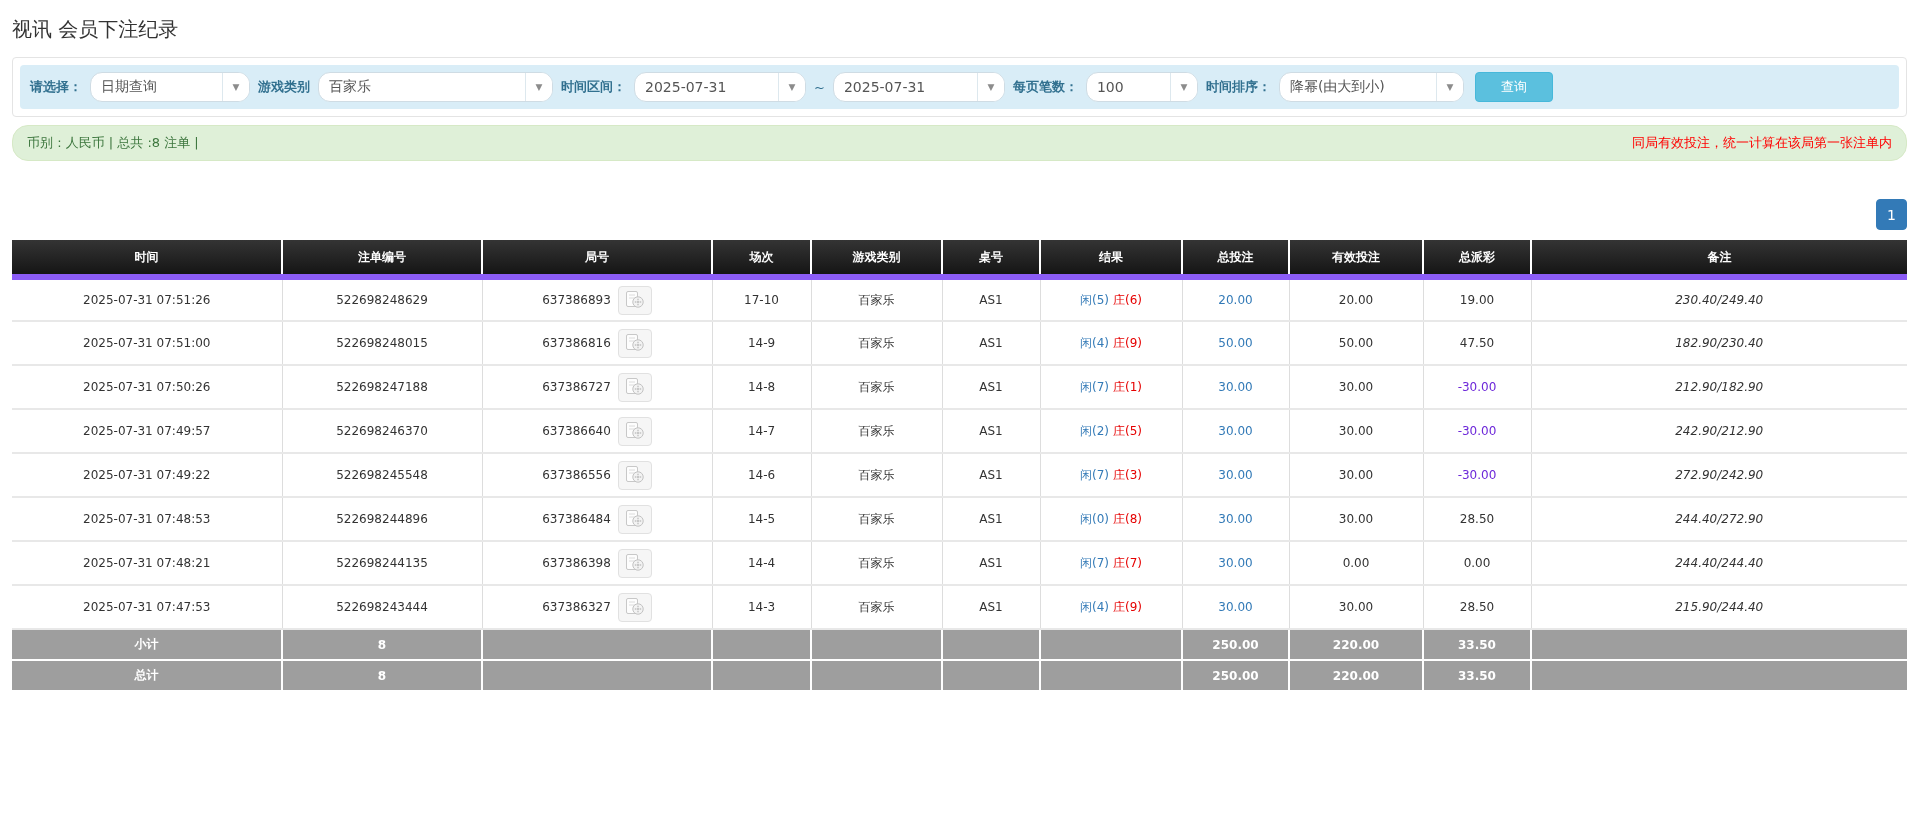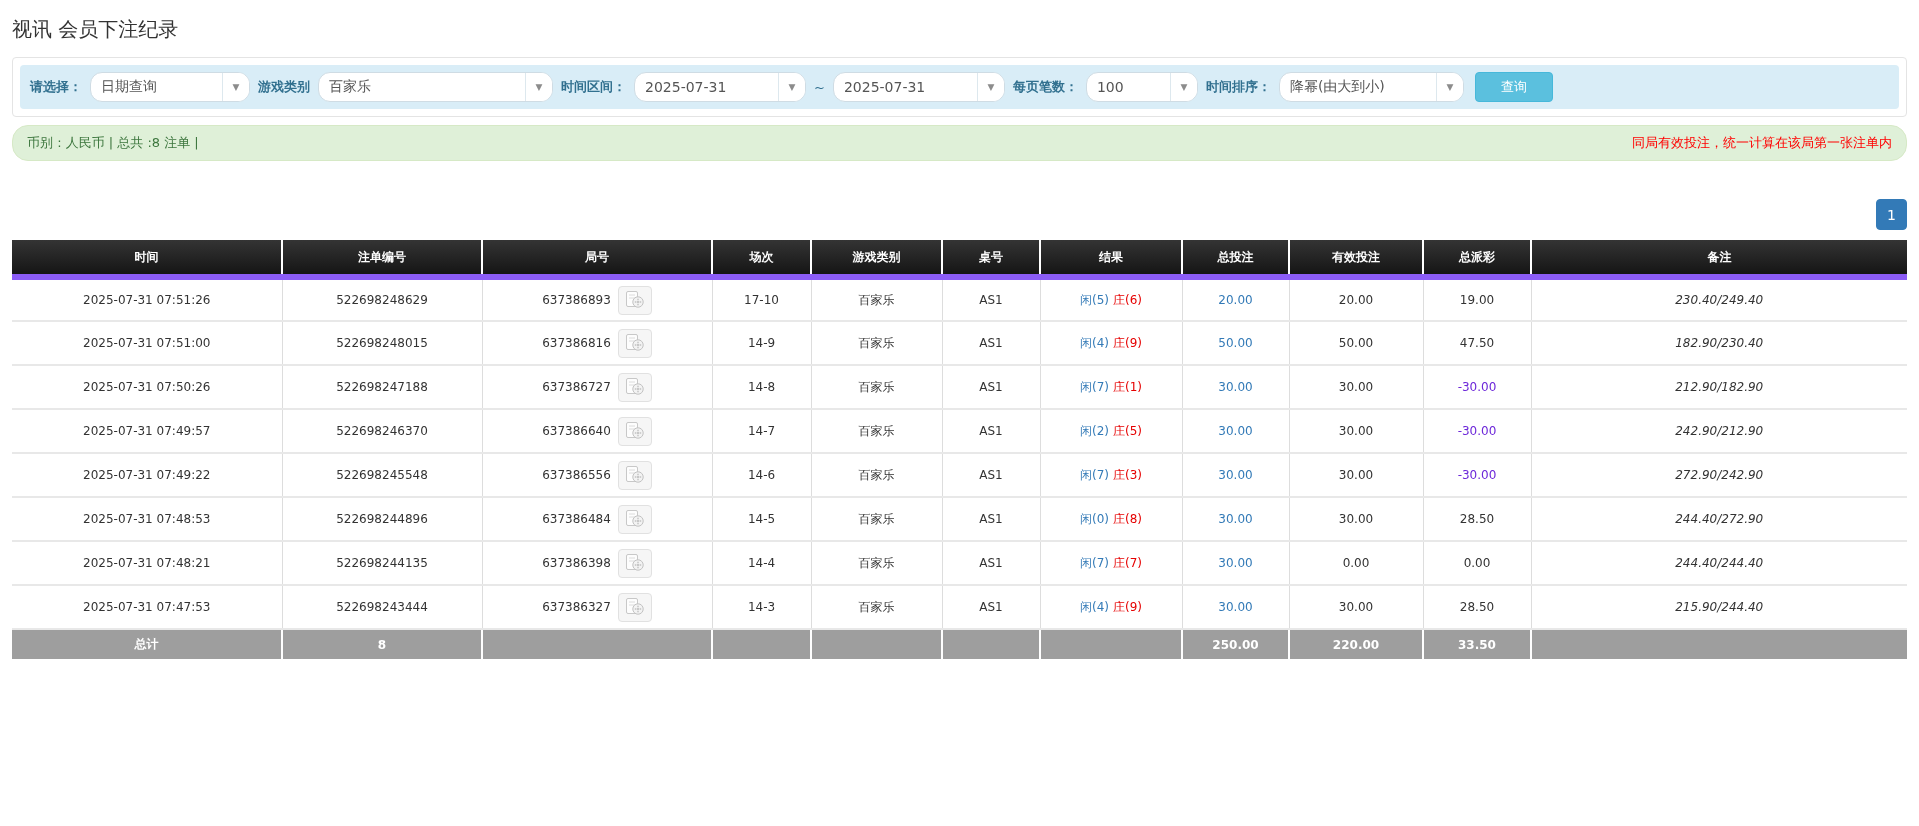--- a/index.html
+++ b/index.html
@@ -397,28 +397,41 @@
           <td>14-3</td>
           <td>百家乐</td>
           <td>AS1</td>
           <td><span class="res-player">闲(4)</span><span class="res-banker">庄(9)</span></td>
           <td><span class="bet-link">30.00</span></td>
           <td>30.00</td>
           <td>28.50</td>
           <td>215.90/244.40</td>
         </tr>
         <tr class="summary">
-          <td>总计</td>
+          <td>小计</td>
           <td>8</td>
           <td></td>
           <td></td>
           <td></td>
           <td></td>
           <td></td>
           <td>250.00</td>
           <td>220.00</td>
           <td>33.50</td>
           <td></td>
         </tr>
+        <tr class="summary">
+          <td>总计</td>
+          <td>8</td>
+          <td></td>
+          <td></td>
+          <td></td>
+          <td></td>
+          <td></td>
+          <td>250.00</td>
+          <td>220.00</td>
+          <td>33.50</td>
+          <td></td>
+        </tr>
       </tbody>
   </table>
 
 </div>
 
 </body></html>

